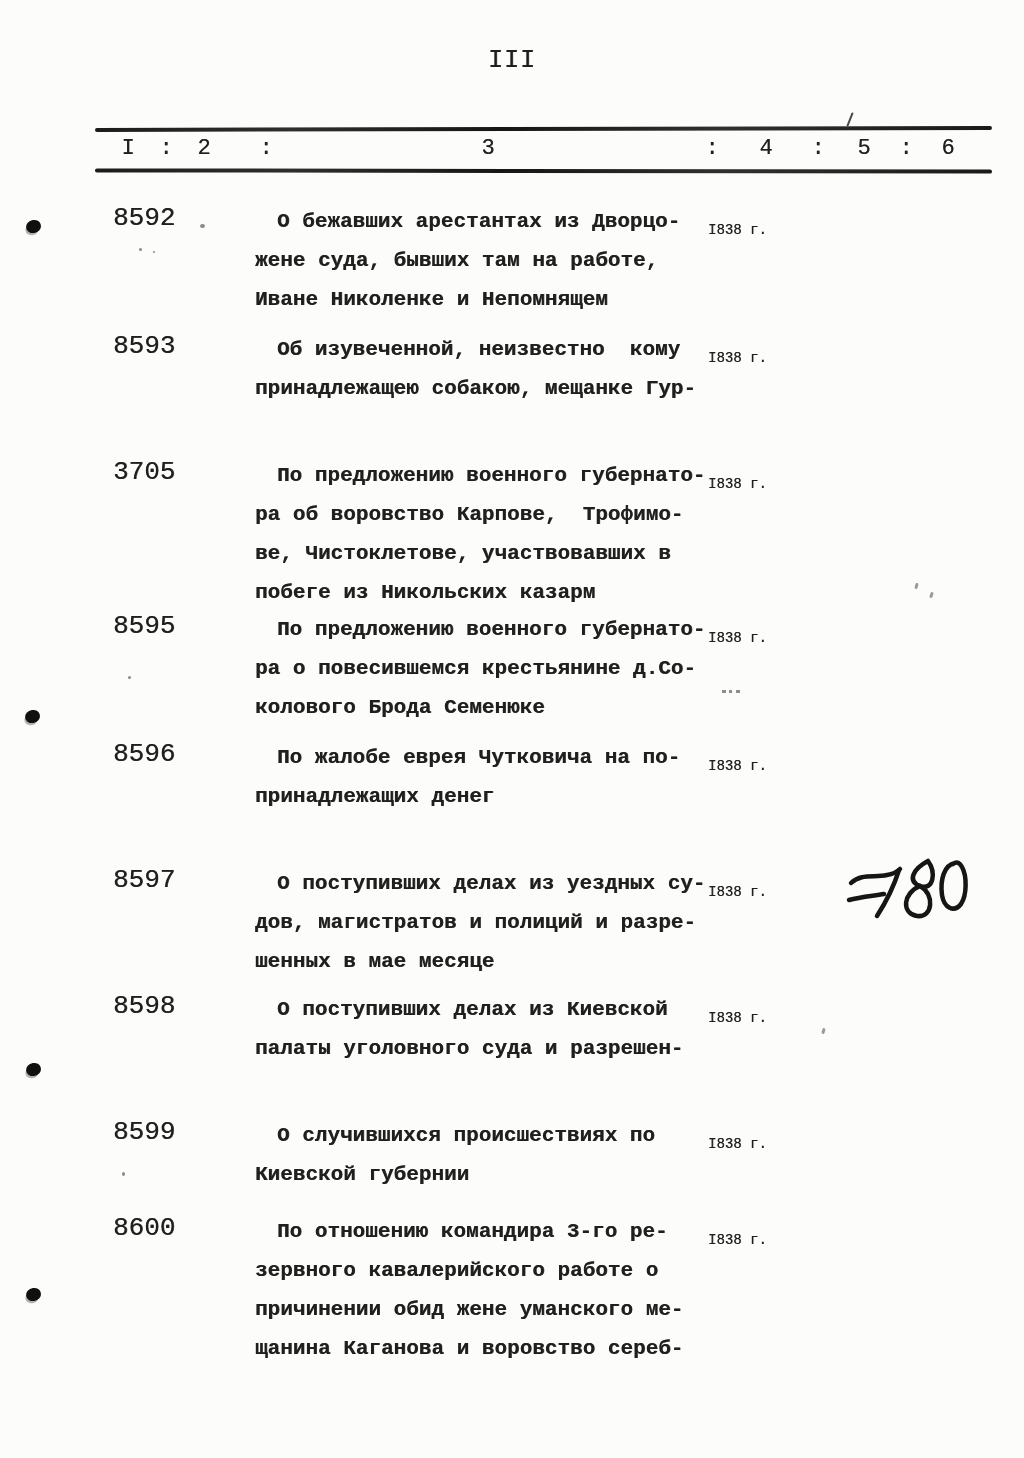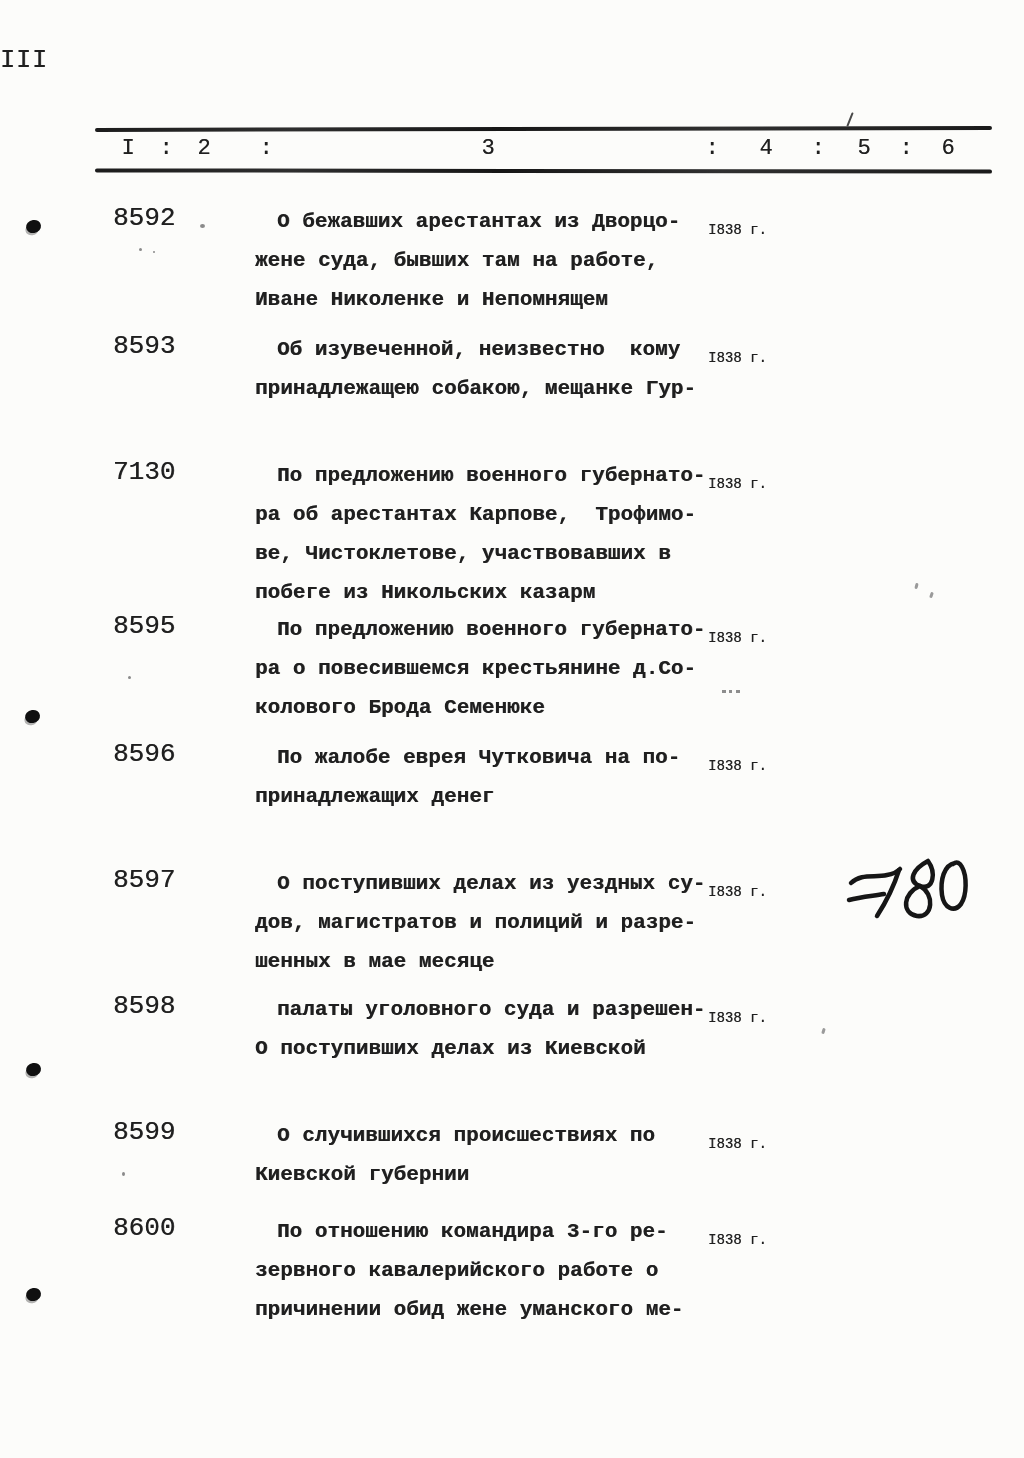--- a/index.html
+++ b/index.html
@@ -7,21 +7,21 @@
     position:relative;
     width:1024px;height:1458px;
     background:#fcfcfa;
     color:#1f1f1f;
     font-family:"Liberation Mono","DejaVu Sans Mono",monospace;
     overflow:hidden;
     text-shadow:0.4px 0.3px 0 rgba(25,25,25,0.7);
   }
   .page-number{
     position:absolute;top:46px;left:0;width:1024px;
-    text-align:left;font-size:25px;letter-spacing:1px;
+    text-align:center;font-size:25px;letter-spacing:1px;
   }
   .rule{
     position:absolute;left:95px;width:897px;height:4px;
     background:linear-gradient(90deg,#1c1c1c,#2e2e2e 22%,#161616 45%,#303030 70%,#1a1a1a);
     border-radius:2px;
   }
   .rule-top{top:127px;transform:rotate(-0.12deg);}
   .rule-bottom{top:169px;transform:rotate(0.08deg);}
   .header-cell{
     position:absolute;top:136px;transform:translateX(-50%);
@@ -85,24 +85,24 @@
     </div>
       <div class="entry" style="top: 330px;">
       <span class="entry-number">8593</span>
       <div class="entry-body">
           <div class="line">Об изувеченной, неизвестно  кому</div>
           <div class="line">принадлежащею собакою, мещанке Гур-</div>
         </div>
       <span class="entry-year">I838 г.</span>
     </div>
       <div class="entry" style="top: 456px;">
-      <span class="entry-number">7130</span>
+      <span class="entry-number">3705</span>
       <div class="entry-body">
           <div class="line">По предложению военного губернато-</div>
-          <div class="line">ра об арестантах Карпове,  Трофимо-</div>
+          <div class="line">ра об воровство Карпове,  Трофимо-</div>
           <div class="line">ве, Чистоклетове, участвовавших в</div>
           <div class="line">побеге из Никольских казарм</div>
         </div>
       <span class="entry-year">I838 г.</span>
     </div>
       <div class="entry" style="top: 610px;">
       <span class="entry-number">8595</span>
       <div class="entry-body">
           <div class="line">По предложению военного губернато-</div>
           <div class="line">ра о повесившемся крестьянине д.Со-</div>
@@ -123,39 +123,40 @@
       <div class="entry-body">
           <div class="line">О поступивших делах из уездных су-</div>
           <div class="line">дов, магистратов и полиций и разре-</div>
           <div class="line">шенных в мае месяце</div>
         </div>
       <span class="entry-year">I838 г.</span>
     </div>
       <div class="entry" style="top: 990px;">
       <span class="entry-number">8598</span>
       <div class="entry-body">
+          <div class="line">О поступивших делах из Киевской</div>
           <div class="line">палаты уголовного суда и разрешен-</div>
-          <div class="line">О поступивших делах из Киевской</div>
         </div>
       <span class="entry-year">I838 г.</span>
     </div>
       <div class="entry" style="top: 1116px;">
       <span class="entry-number">8599</span>
       <div class="entry-body">
           <div class="line">О случившихся происшествиях по</div>
           <div class="line">Киевской губернии</div>
         </div>
       <span class="entry-year">I838 г.</span>
     </div>
       <div class="entry" style="top: 1212px;">
       <span class="entry-number">8600</span>
       <div class="entry-body">
           <div class="line">По отношению командира 3-го ре-</div>
           <div class="line">зервного кавалерийского работе о</div>
           <div class="line">причинении обид жене уманского ме-</div>
+          <div class="line">щанина Каганова и воровство сереб-</div>
         </div>
       <span class="entry-year">I838 г.</span>
     </div>
     </div>
 
   <svg class="handwriting" width="130" height="75" viewBox="0 0 130 75" aria-label="780">
     <g fill="none" stroke="#161616" stroke-width="4.5" stroke-linecap="round" stroke-linejoin="round">
       <path d="M8 33 C18 23, 32 28, 44 25 C50 24, 54 22, 57 19"></path>
       <path d="M56 20 C51 36, 43 52, 34 66"></path>
       <path d="M6 50 C17 47, 29 46, 41 44"></path>

